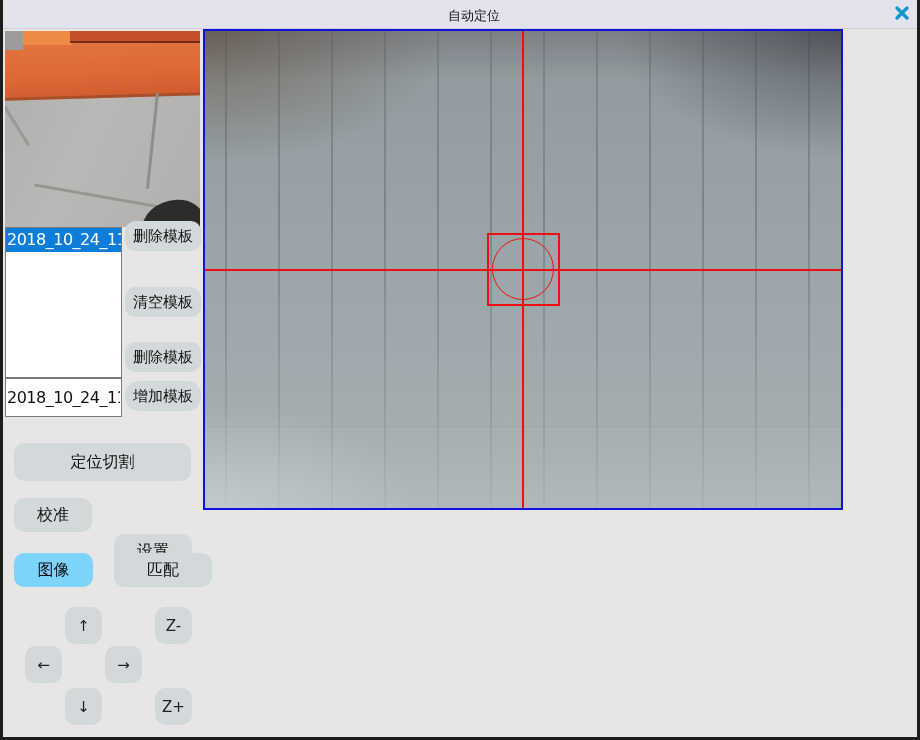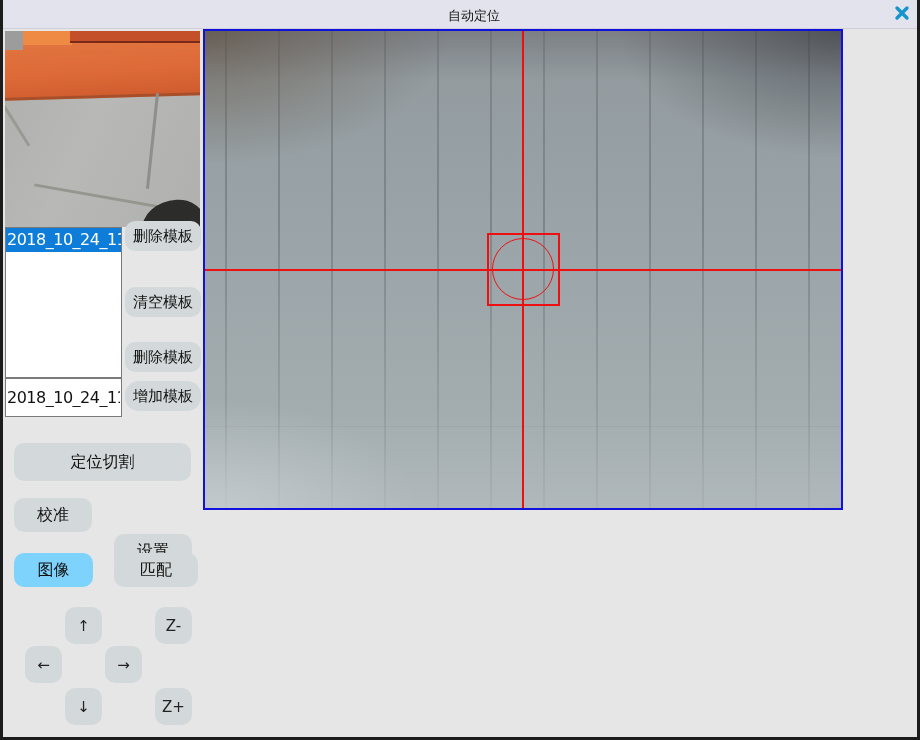--- a/index.html
+++ b/index.html
@@ -75,21 +75,21 @@
   .btn-tpl   { left:122px; width:76px; height:30px; font-size:15px; }
   #btn-delete  { top:221px;text-align:right; }
   #btn-clear   { top:287px; }
   #btn-engrave { top:342px; }
   #btn-add     { top:381px;border-radius:14px; }
 
   #btn-poscut    { left:11px;  top:443px; width:177px; height:38px; font-size:16px; }
   #btn-calibrate { left:11px;  top:498px; width:78px;  height:34px; font-size:16px; }
   #btn-settings  { left:111px; top:498px; width:78px;  height:34px; font-size:16px;margin-top:36px; }
   #btn-image     { left:11px;  top:553px; width:79px;  height:34px; font-size:16px; background:#7dd3fc; }
-  #btn-match     { left:111px; top:553px; width:84px;  height:34px; font-size:16px; }
+  #btn-match     { left:111px; top:553px; width:98px;  height:34px; font-size:16px; }
 
   .jog { width:37px; height:37px; font-size:15px; color:#222; }
   #jog-up     { left:62px;  top:607px; }
   #jog-zminus { left:152px; top:607px; }
   #jog-left   { left:22px;  top:646px; }
   #jog-right  { left:102px; top:646px; }
   #jog-down   { left:62px;  top:688px; }
   #jog-zplus  { left:152px; top:688px; }
 
   

